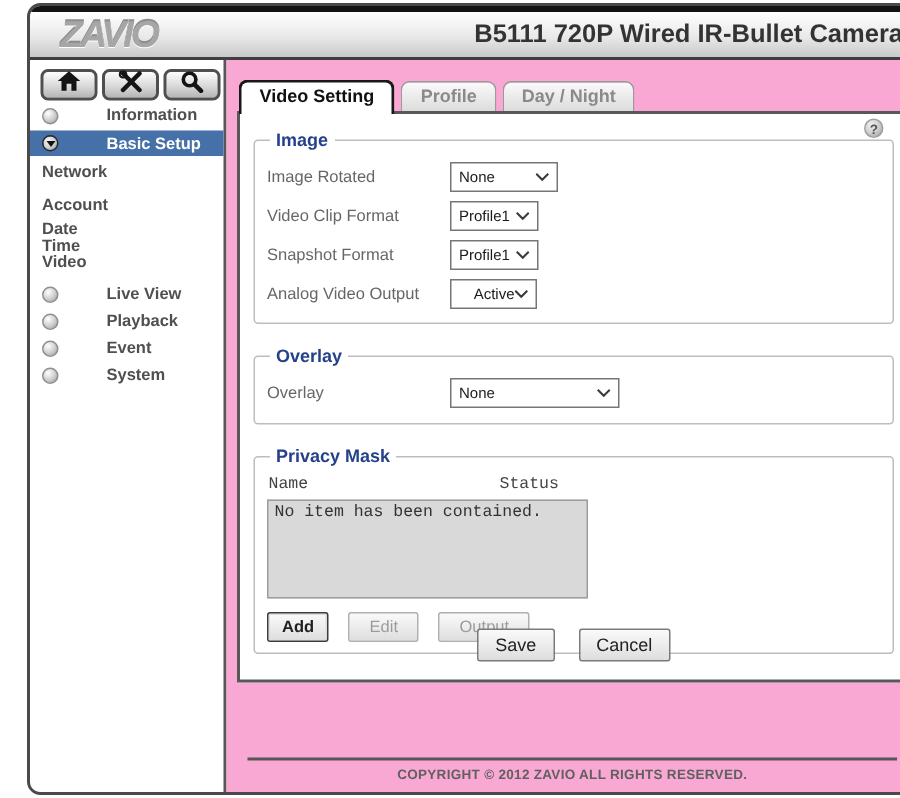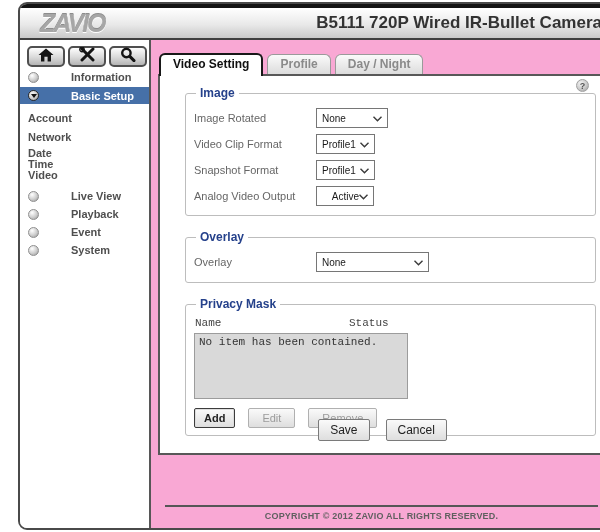--- a/index.html
+++ b/index.html
@@ -38,21 +38,21 @@
   .tabs { display:flex; gap:4px; margin:13px 0 0 8px; position:relative; z-index:2; font-size:12px; font-weight:bold; }
   .tab { border-radius:6px 6px 0 0; padding:2px 12px 3px; cursor:pointer; }
   .tab.active { background:#fff; border:2px solid #181818; border-bottom:none; color:#101010;
                 margin-bottom:-2px; padding-bottom:5px; }
   .tab.inactive { background:linear-gradient(#fafafa,#dcdcdc); border:1px solid #9a9a9a; border-bottom:none; color:#8a8a8a; margin-top:1px; }
   
   .panel { position:relative; margin:0 5px 0 7px; background:#fff; border:2px solid #585858; height:381px; }
   .help { position:absolute; top:3px; right:16px; width:13px; height:13px; border-radius:50%;
           background:radial-gradient(circle at 35% 30%, #f2f2f2, #cacaca 55%, #9a9a9a); border:1px solid #a0a0a0;
           font:bold 9px "Liberation Sans", sans-serif; color:#555; display:flex; align-items:center; justify-content:center; cursor:pointer; }
-  fieldset { border:1px solid #bdbdbd; border-radius:3px; margin:10px 9px 0 25px; padding:3px 8px 7px 8px; }
+  fieldset { border:1px solid #bdbdbd; border-radius:3px; margin:10px 9px 0 9px; padding:3px 8px 7px 8px; }
   fieldset.fs2 { margin-top:14px; }
   legend { font-size:12px; font-weight:bold; color:#25418b; padding:0 4px; margin-left:2px; }
   .frow { display:flex; align-items:center; margin:5px 0 6px 0; height:20px; }
   .flabel { width:122px; font-size:11px; color:#666; flex:none; }
   .sel { height:20px; border:1px solid #767676; background:#fff; display:flex; align-items:center;
          justify-content:space-between; padding:0 5px 0 5px; font-size:10px; color:#1a1a1a; cursor:pointer; }
   .w72 { width:72px; } .w54 { width:59px; } .w58 { width:58px;justify-content:flex-end; } .w113 { width:113px; }
   
   .pm-head { display:flex; font:11px "Liberation Mono", monospace; color:#444; margin:3px 0 4px 1px; }
   .pm-name { width:154px; } 
@@ -116,22 +116,22 @@
         <div class="mi">
           <span class="bullet"></span>
           <span class="milabel">Information</span>
         </div>
         <div class="mi active">
           <span class="bullet expanded">
               <span class="tri-down"></span>
             </span>
           <span class="milabel">Basic Setup</span>
         </div>
+        <div class="sub" style="margin-top:4px;">Network</div>
         <div class="sub gap8">Account</div>
-        <div class="sub" style="margin-top:4px;">Network</div>
         <div class="sub tight" style="margin-top:3px;">Date</div>
         <div class="sub tight">Time</div>
         <div class="sub tight">Video</div>
         <div class="mi gap8">
           <span class="bullet"></span>
           <span class="milabel">Live View</span>
         </div>
         <div class="mi" style="margin-top:2px;">
           <span class="bullet"></span>
           <span class="milabel">Playback</span>
@@ -215,21 +215,21 @@
           <div class="pm-head">
             <span class="pm-name">Name</span>
             <span>Status</span>
           </div>
           <div class="pm-list">
             <span>No item has been contained.</span>
           </div>
           <div class="pm-btns">
             <button class="btn add">Add</button>
             <button class="btn dis">Edit</button>
-            <button class="btn dis">Remove</button>
+            <button class="btn dis">Output</button>
           </div>
         </fieldset>
 
         <div class="actions">
           <button class="btn act">Save</button>
           <button class="btn act">Cancel</button>
         </div>
       </div>
 
       <div class="spacer"></div>

